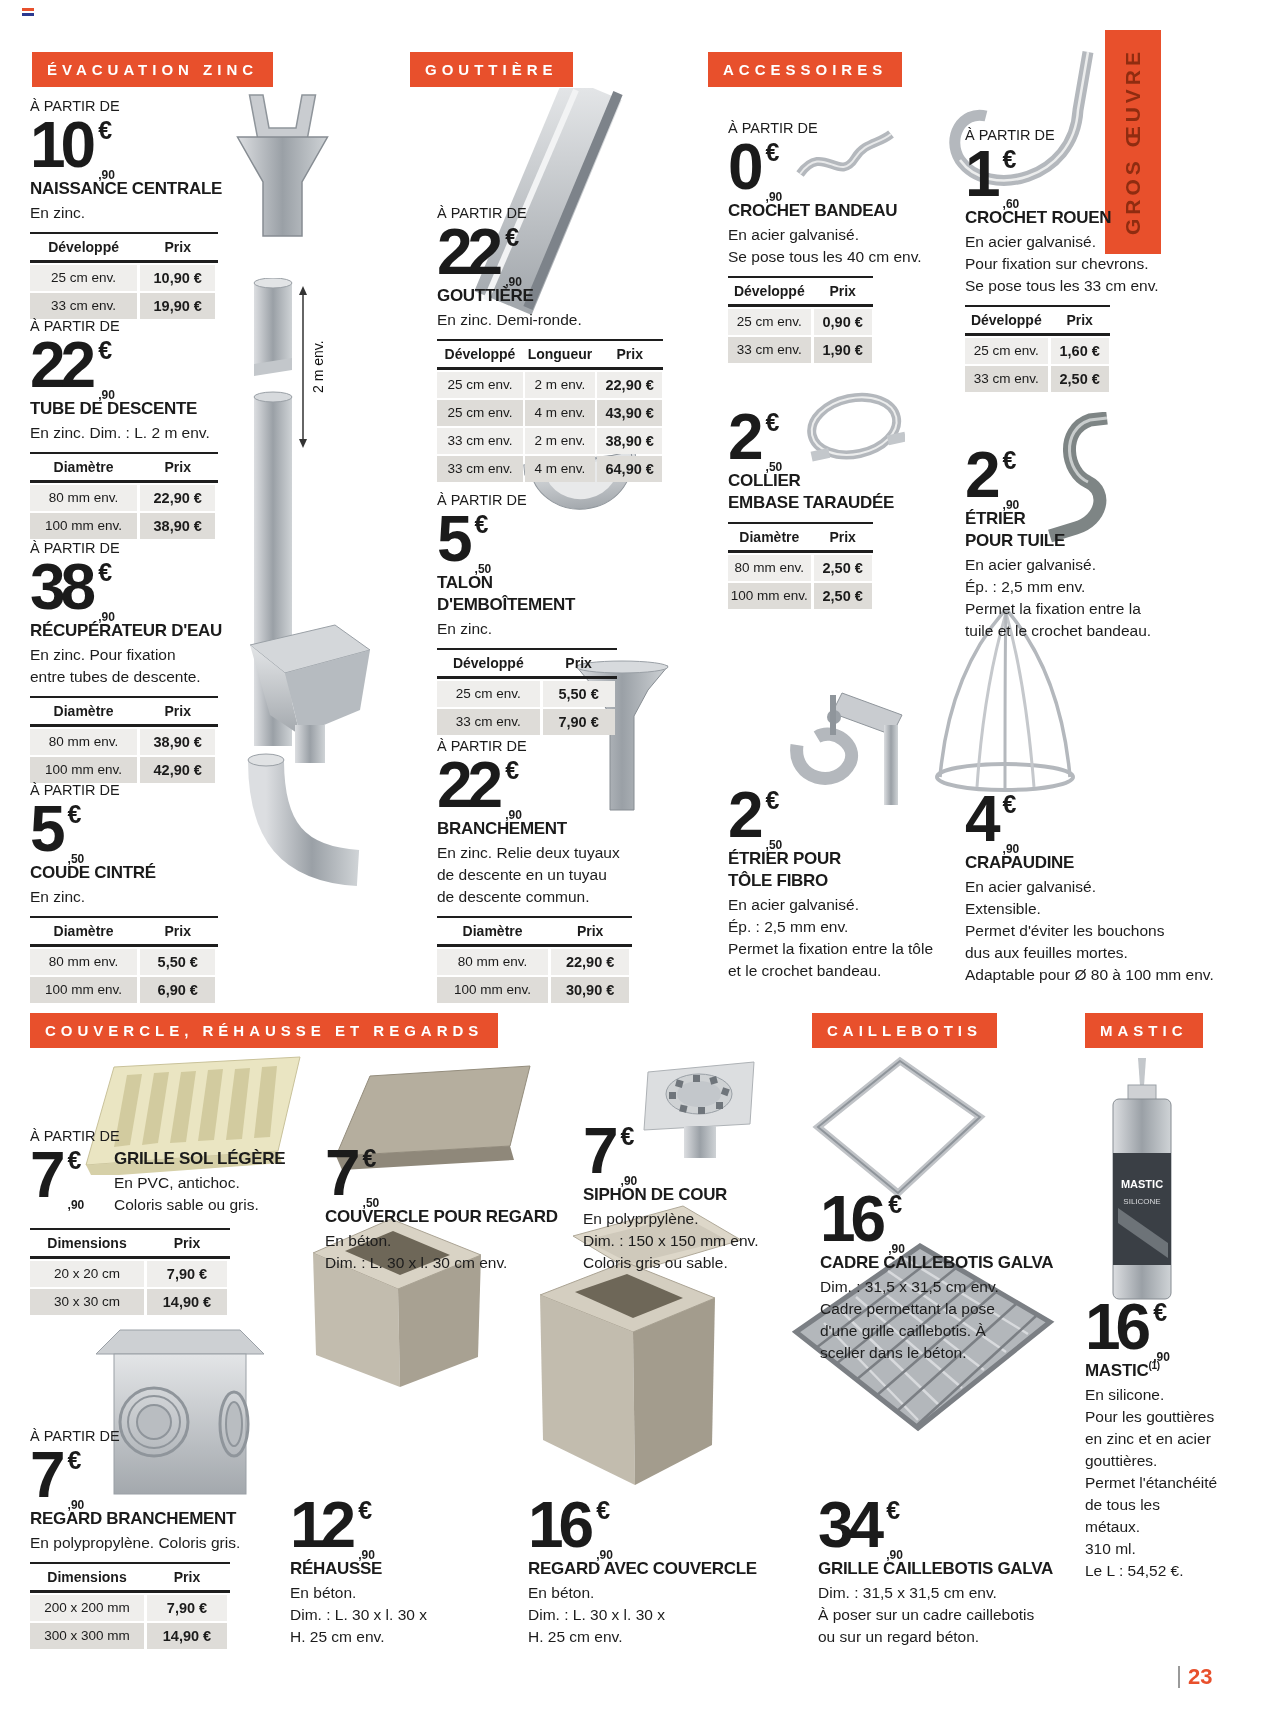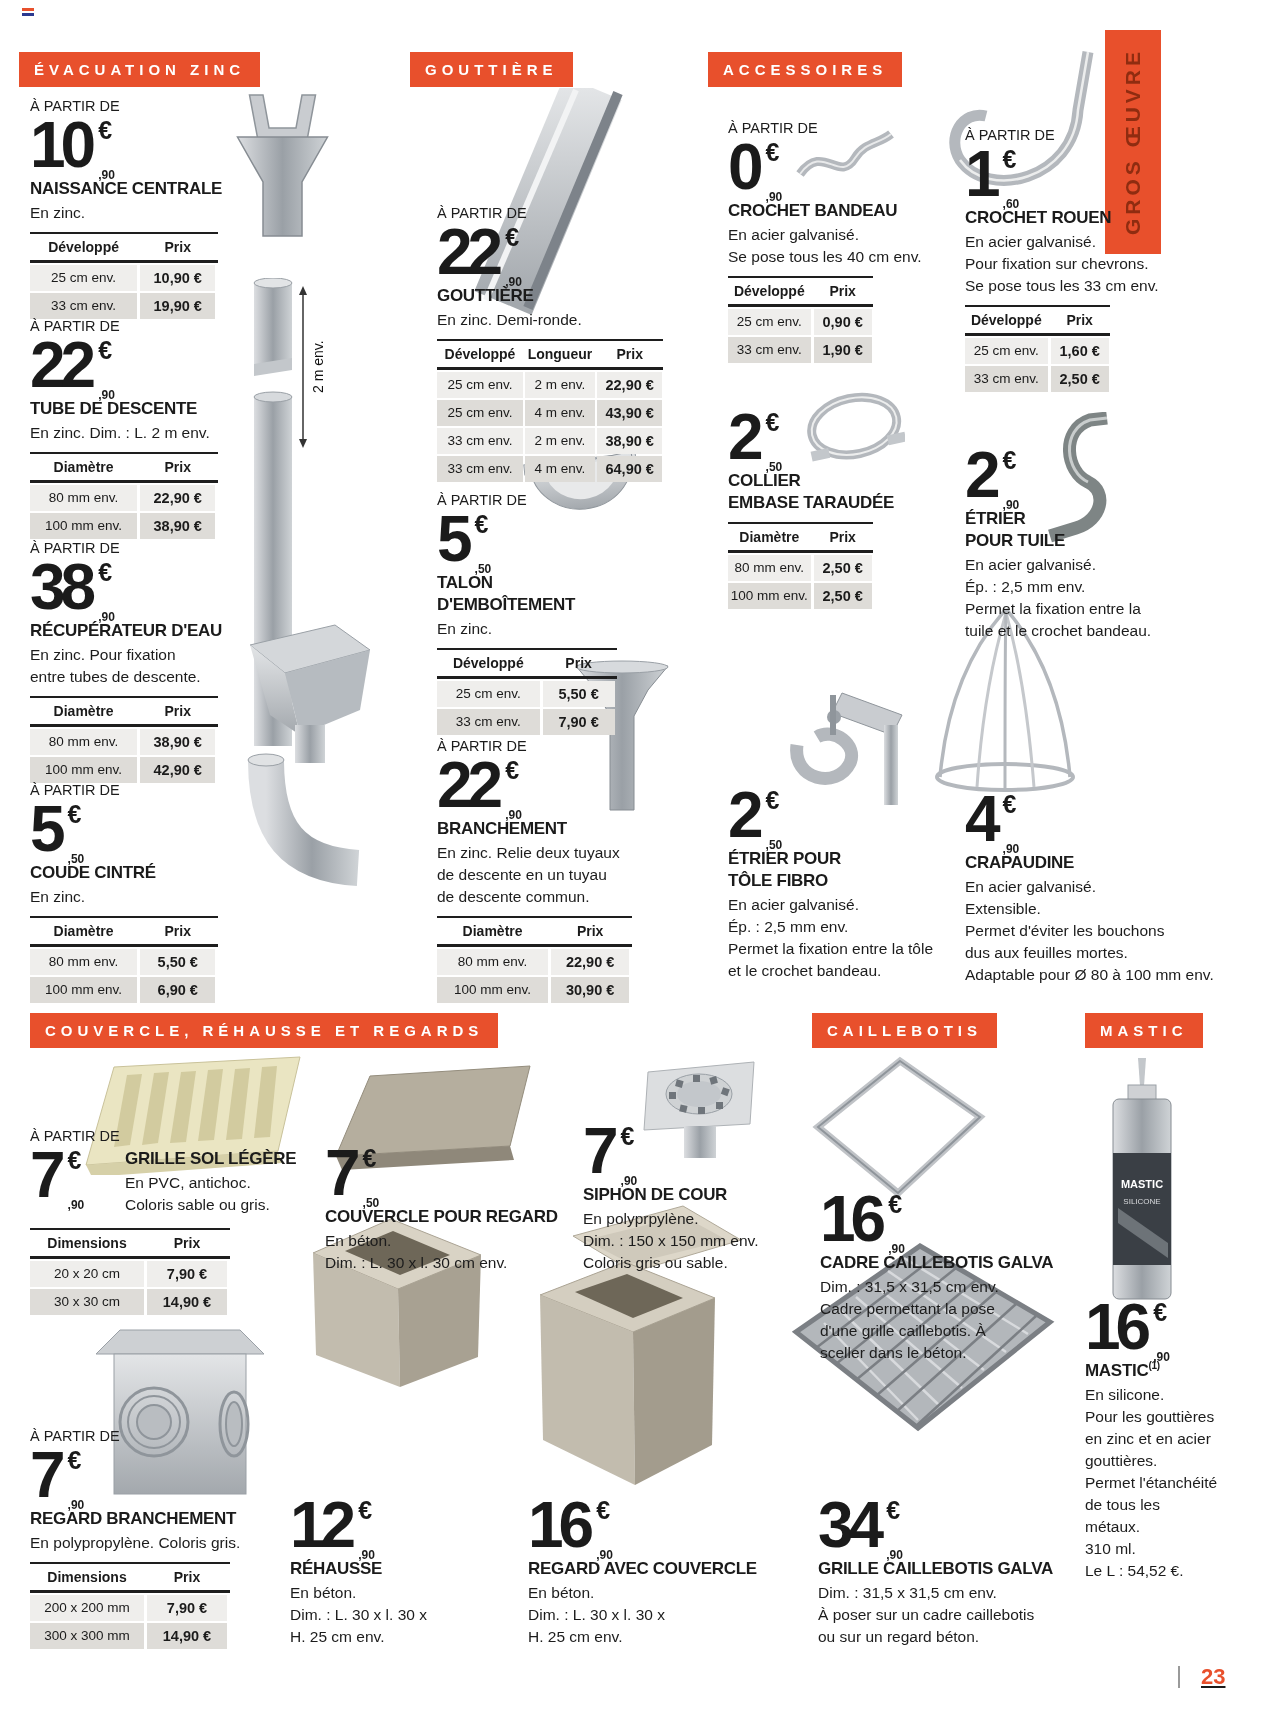--- a/index.html
+++ b/index.html
@@ -27,21 +27,21 @@
   .tc{text-align:center;font-size:13.5px;padding:5px 0;background:#efeeec;white-space:nowrap;}
   .r1 .tc{background:#dedcd8;}
   .tp{font-weight:700;font-size:14.5px;}
   .c1{width:57%;margin-right:3px;}  .c2{width:40%;}
   .c31{width:38%;margin-right:2px;} .c32{width:31%;margin-right:2px;} .c33{width:29%;}
   .photo{position:absolute;}
   .side-tab{position:absolute;left:1105px;top:30px;width:56px;height:224px;background:#e8502c;
             display:flex;align-items:center;justify-content:center;}
   .side-tab span{writing-mode:vertical-rl;transform:rotate(180deg);font-size:21px;font-weight:700;
                  letter-spacing:4px;color:#8f2c10;white-space:nowrap;}
-  .pageno{position:absolute;left:1178px;top:1664px;display:flex;align-items:center;gap:21px;text-decoration:underline;}
+  .pageno{position:absolute;left:1178px;top:1664px;display:flex;align-items:center;gap:8px;}
   .pageno .bar{width:2px;height:22px;background:#9a9a9a;}
   .pageno .num{color:#e8502c;font-size:22px;font-weight:700;}
   .corner-ico{position:absolute;left:22px;top:8px;width:12px;height:10px;}
   .corner-ico .b1{width:12px;height:3px;background:#e8502c;margin-bottom:2px;}
   .corner-ico .b2{width:12px;height:3px;background:#2b3990;}
   .dim-note{position:absolute;left:296px;top:286px;height:162px;display:flex;align-items:center;}
   .dim-note svg{height:162px;width:14px;}
   .dim-label{writing-mode:vertical-rl;transform:rotate(180deg);font-size:14px;color:#111;
              position:absolute;left:14px;top:0;height:162px;text-align:center;white-space:nowrap;}
   .gs-row{display:flex;}
@@ -67,21 +67,21 @@
   </defs>
 </svg>
 
 <div id="page">
 
   <div class="corner-ico">
       <div class="b1"></div>
       <div class="b2"></div>
     </div>
 
-  <div class="sec-h" style="left:19px;top:52px">ÉVACUATION ZINC</div>
+  <div class="sec-h" style="left:32px;top:52px">ÉVACUATION ZINC</div>
   <div class="sec-h" style="left:410px;top:52px">GOUTTIÈRE</div>
   <div class="sec-h" style="left:708px;top:52px">ACCESSOIRES</div>
   <div class="sec-h" style="left:30px;top:1013px">COUVERCLE, RÉHAUSSE ET REGARDS</div>
   <div class="sec-h" style="left:812px;top:1013px">CAILLEBOTIS</div>
   <div class="sec-h" style="left:1085px;top:1013px">MASTIC</div>
 
   <div class="side-tab">
       <span>GROS ŒUVRE</span>
     </div>
 
@@ -687,21 +687,21 @@
       <div style="width:62px">
         <div class="from">À PARTIR DE</div>
         <div class="amount">
           <span class="a-int">7</span>
           <span class="a-side">
               <span class="a-eur">€</span>
               <span class="a-dec">,90</span>
             </span>
         </div>
       </div>
-      <div style="margin-left:33px;padding-top:20px">
+      <div style="margin-left:22px;padding-top:20px">
         <div class="pname" style="margin-top:0">
             <div>GRILLE SOL LÉGÈRE</div>
           </div>
         <div class="pdesc">
             <div>En PVC, antichoc.</div>
             <div>Coloris sable ou gris.</div>
           </div>
       </div>
     </div>
     <div class="tbl" style="width:200px;margin-top:12px">

